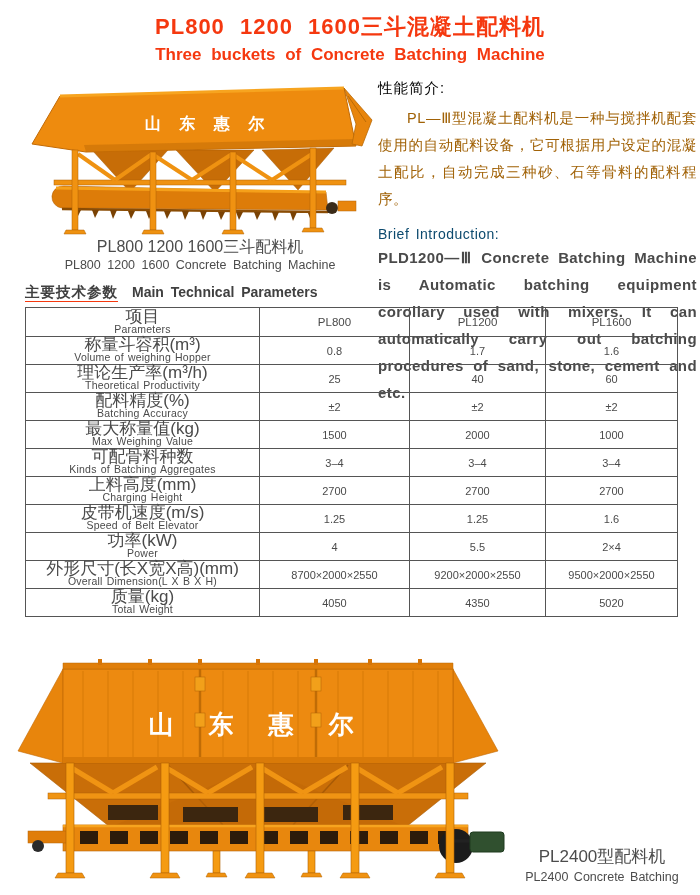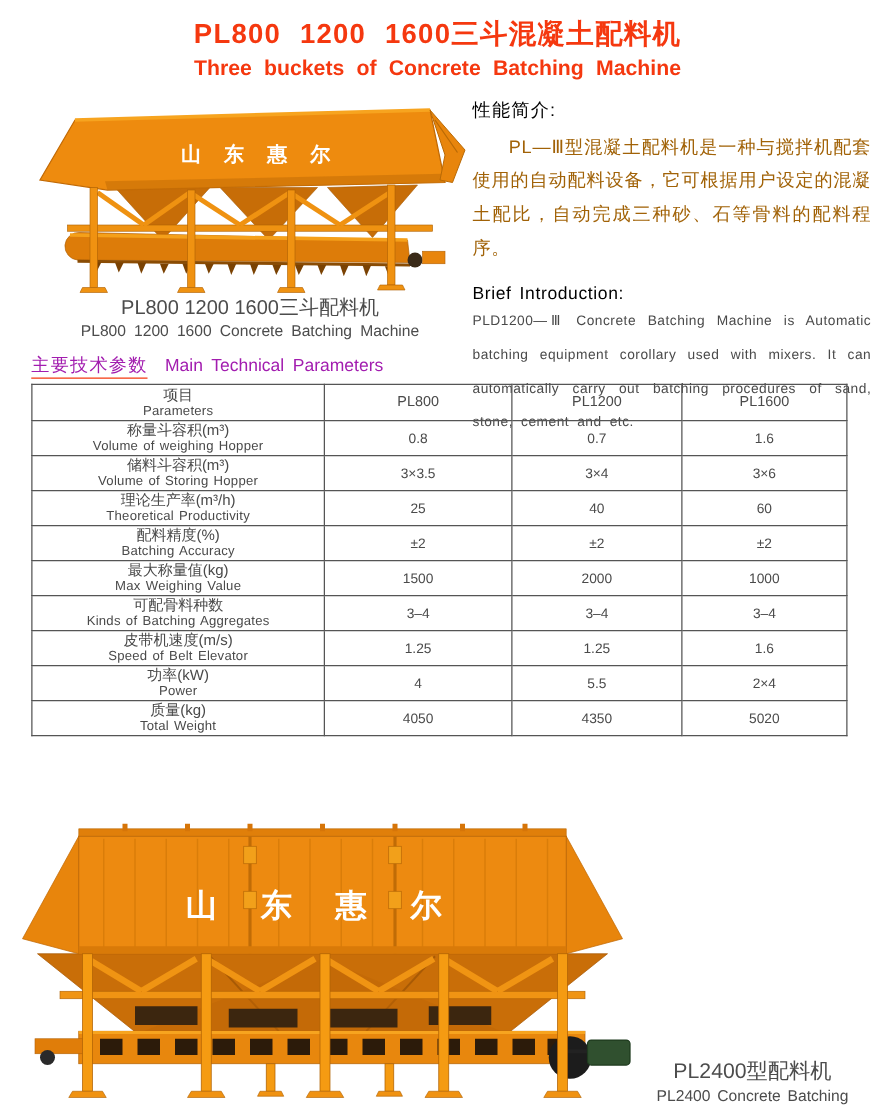--- a/index.html
+++ b/index.html
@@ -14,34 +14,34 @@
   
   .machine1 { position:absolute; left:26px; top:84px; }
   .caption1 { position:absolute; left:26px; top:237px; width:348px; text-align:center; color:#4c4c4c; }
   .caption1 .c-zh { font-size:16px; line-height:19px; }
   .caption1 .c-en { font-size:12.5px; line-height:19px; word-spacing:3px;text-align:center; }
 
   
   .intro { position:absolute; left:378px; top:79px; width:319px; }
   .intro-h-zh { font-size:14.5px; color:#000000; letter-spacing:1px; }
   .intro-p-zh { font-size:14.5px; color:#a16207; line-height:27px; text-indent:2em; letter-spacing:0.6px; margin-top:7px; text-align:justify; }
-  .intro-h-en { font-size:14px; color:#000000; margin-top:13px; letter-spacing:0.5px; word-spacing:2px; }
-  .intro-p-en { font-size:11px; color:#4a4a4a; line-height:27px; margin-top:2px; text-align:justify; word-spacing:3px; letter-spacing:0.4px; }
-
-  
-  .params-heading { position:absolute; left:25px; top:283px; font-weight:normal; color:#a21caf; }
+  .intro-h-en { font-size:14px; color:#0c4a6e; margin-top:13px; letter-spacing:0.5px; word-spacing:2px; }
+  .intro-p-en { font-size:15px; color:#4a4a4a; line-height:27px; margin-top:2px; text-align:justify; word-spacing:3px; letter-spacing:0.4px;font-weight:bold; }
+
+  
+  .params-heading { position:absolute; left:25px; top:283px; font-weight:bold; color:#404040; }
   .ph-zh { font-size:14.5px; letter-spacing:1px; border-bottom:1px solid #f5380f; padding-bottom:1px; }
   .ph-en { font-size:14px; margin-left:14px; word-spacing:3px; }
 
   
   table.params { position:absolute; left:25px; top:307px; width:652px; border-collapse:collapse; table-layout:fixed; }
   table.params th, table.params td { border:1px solid #555555; text-align:center; vertical-align:middle; padding:1px 2px; color:#4a4a4a; }
   table.params thead th { height:29px; font-weight:normal; font-size:11.5px; }
   table.params tbody td { height:27px; font-size:11px; }
-  .cell-zh { font-size:12px; line-height:13px; display:block; }
+  .cell-zh { font-size:17px; line-height:13px; display:block; }
   .cell-en { font-size:10.5px; line-height:12px; display:block; letter-spacing:0.2px; word-spacing:1px; }
 
   
   .machine2 { position:absolute; left:8px; top:655px; }
   .caption2 { position:absolute; left:506px; top:847px; width:192px; text-align:center; color:#4c4c4c; }
   .caption2 .c-zh { font-size:17px; line-height:20px; }
   .caption2 .c-en { font-size:12.5px; line-height:20px; word-spacing:2px; }
 </style>
 </head>
 <body>
@@ -144,31 +144,22 @@
         <th>PL1600</th>
       </tr>
     </thead>
     <tbody>
       <tr>
         <td>
             <span class="cell-zh">称量斗容积(m³)</span>
             <span class="cell-en">Volume of weighing Hopper</span>
           </td>
         <td>0.8</td>
-        <td>0.7</td>
+        <td>1.7</td>
         <td>1.6</td>
-      </tr>
-      <tr>
-        <td>
-            <span class="cell-zh">储料斗容积(m³)</span>
-            <span class="cell-en">Volume of Storing Hopper</span>
-          </td>
-        <td>3×3.5</td>
-        <td>3×4</td>
-        <td>3×6</td>
       </tr>
       <tr>
         <td>
             <span class="cell-zh">理论生产率(m³/h)</span>
             <span class="cell-en">Theoretical Productivity</span>
           </td>
         <td>25</td>
         <td>40</td>
         <td>60</td>
       </tr>
@@ -194,35 +185,53 @@
         <td>
             <span class="cell-zh">可配骨料种数</span>
             <span class="cell-en">Kinds of Batching Aggregates</span>
           </td>
         <td>3–4</td>
         <td>3–4</td>
         <td>3–4</td>
       </tr>
       <tr>
         <td>
+            <span class="cell-zh">上料高度(mm)</span>
+            <span class="cell-en">Charging Height</span>
+          </td>
+        <td>2700</td>
+        <td>2700</td>
+        <td>2700</td>
+      </tr>
+      <tr>
+        <td>
             <span class="cell-zh">皮带机速度(m/s)</span>
             <span class="cell-en">Speed of Belt Elevator</span>
           </td>
         <td>1.25</td>
         <td>1.25</td>
         <td>1.6</td>
       </tr>
       <tr>
         <td>
             <span class="cell-zh">功率(kW)</span>
             <span class="cell-en">Power</span>
           </td>
         <td>4</td>
         <td>5.5</td>
         <td>2×4</td>
+      </tr>
+      <tr>
+        <td>
+            <span class="cell-zh">外形尺寸(长X宽X高)(mm)</span>
+            <span class="cell-en">Overall Dimension(L X B X H)</span>
+          </td>
+        <td>8700×2000×2550</td>
+        <td>9200×2000×2550</td>
+        <td>9500×2000×2550</td>
       </tr>
       <tr>
         <td>
             <span class="cell-zh">质量(kg)</span>
             <span class="cell-en">Total Weight</span>
           </td>
         <td>4050</td>
         <td>4350</td>
         <td>5020</td>
       </tr>

